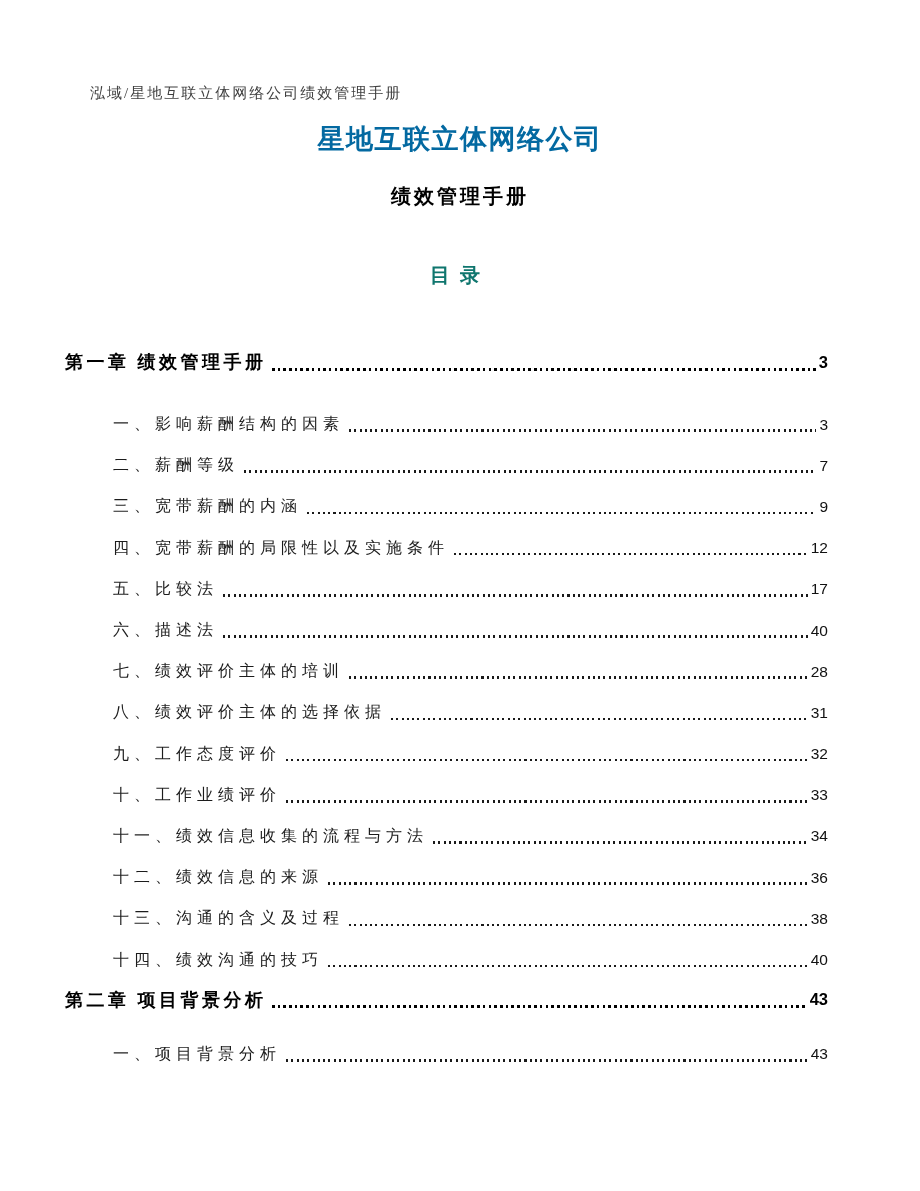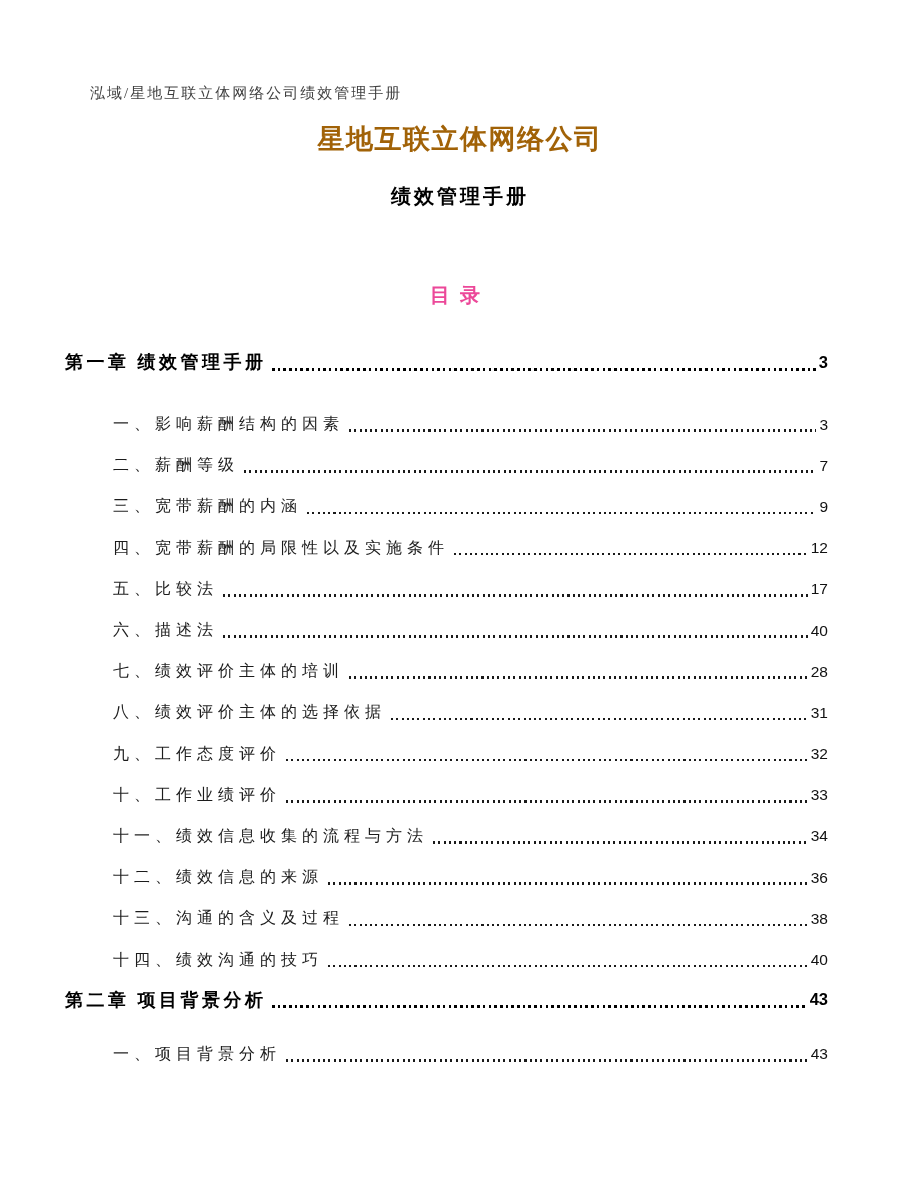--- a/index.html
+++ b/index.html
@@ -16,34 +16,34 @@
     position:absolute; left:90px; top:52px;
     font-size:15px; letter-spacing:2px; color:#3f3f3f;
     white-space:nowrap;
     margin-top:32px;
   }
   .doc-title {
     position:absolute; left:0; right:0; top:121px;
     text-align:center;
     font-family:"Liberation Sans", sans-serif;
     font-weight:bold; font-size:27px; letter-spacing:1.5px;
-    color:#a16207;
+    color:#0369a1;
   }
   .doc-subtitle {
     position:absolute; left:0; right:0; top:183px;
     text-align:center;
     font-family:"Liberation Sans", sans-serif;
     font-weight:bold; font-size:20px; letter-spacing:3px;
     color:#000;
   }
   .toc-heading {
-    position:absolute; left:0; right:0; top:282px;
+    position:absolute; left:0; right:0; top:262px;
     text-align:center;
     font-size:20px; font-weight:bold; letter-spacing:10px;
-    color:#ec4899;
+    color:#0f766e;
   }
 
   .toc {
     position:absolute; left:65px; top:345px; width:763px;
   }
   .row { display:flex; align-items:center; }
   .chapter {
     height:34px;
     font-weight:bold; font-size:18px; letter-spacing:3.5px;
     color:#000;

